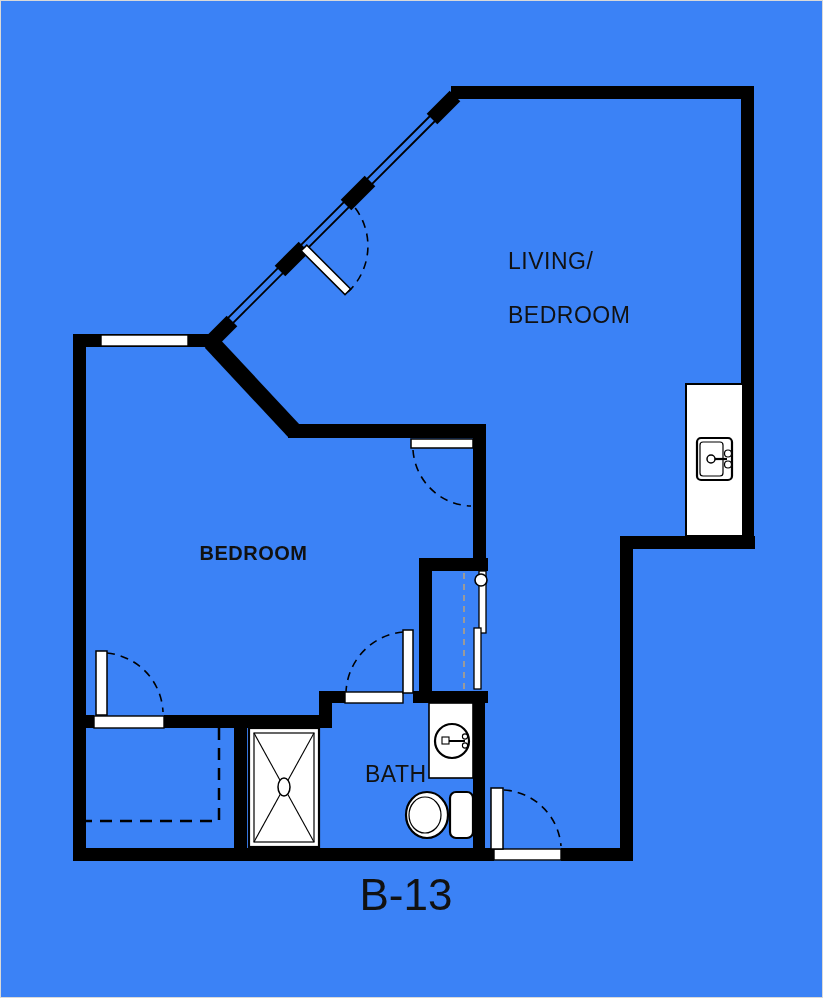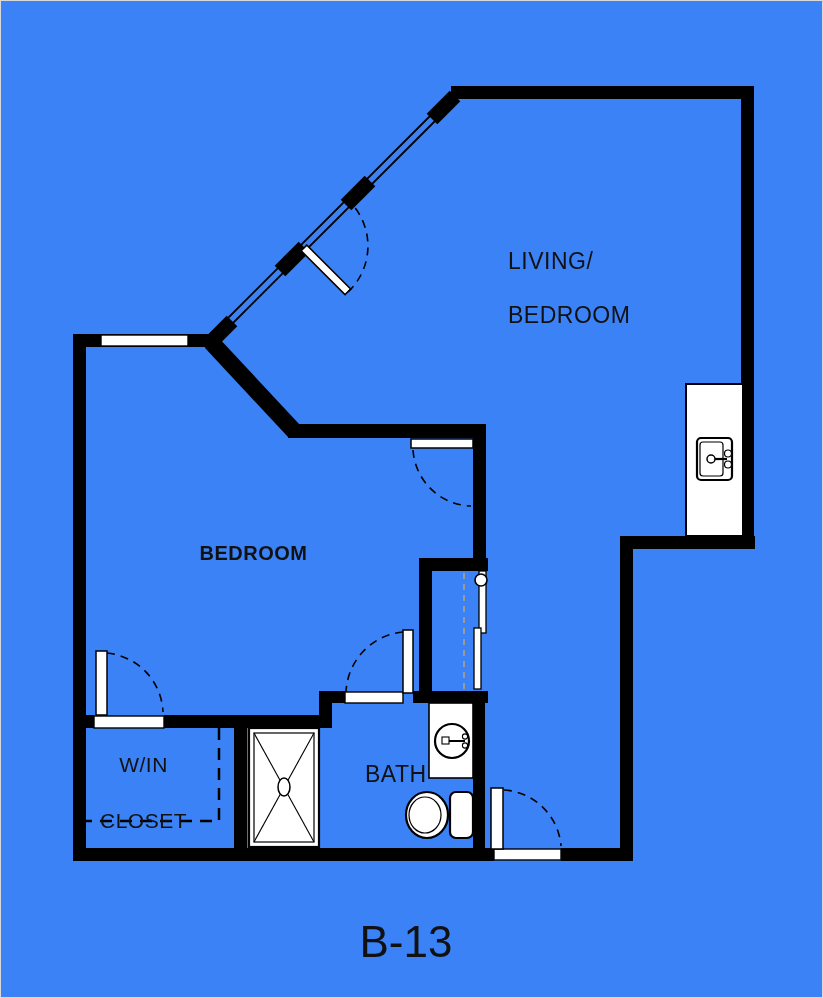--- a/index.html
+++ b/index.html
@@ -27,21 +27,20 @@
   .lbl-closet{left:80px;top:750px;width:125px;text-align:center;font-size:21px;line-height:28px;}
   .lbl-bath{left:364px;top:760px;}
   .plan-title{
     position:absolute;
     left:320px;top:869px;width:170px;
     text-align:center;
     color:#111111;
     font-size:44px;
     line-height:50px;
     font-weight:400;
-    margin-top:47px;
   }
 </style>
 </head>
 <body>
 
 <div class="canvas">
 
   <svg class="plan-svg" width="821" height="996" viewBox="0 0 821 996">
 
     <g fill="#000000">
@@ -160,19 +159,17 @@
       </g>
     </g>
   </svg>
 
   <div class="room-label lbl-living"><span>LIVING/</span><br>
 <span>BEDROOM</span></div>
 
 
   <div class="room-label lbl-bedroom">BEDROOM</div>
 
-  <div class="room-label lbl-closet"><span>W/IN</span><br>
-<span>CLOSET</span></div>
 
   <div class="room-label lbl-bath">BATH</div>
 
   <div class="plan-title">B-13</div>
 </div>
 
 </body></html>

